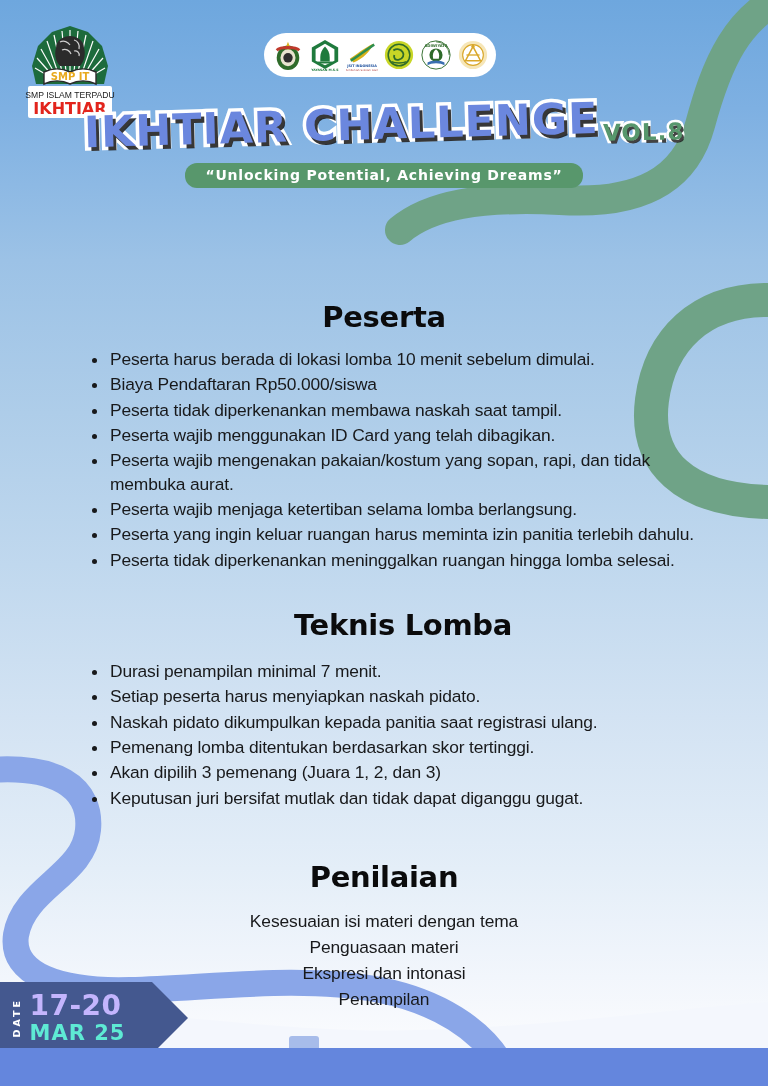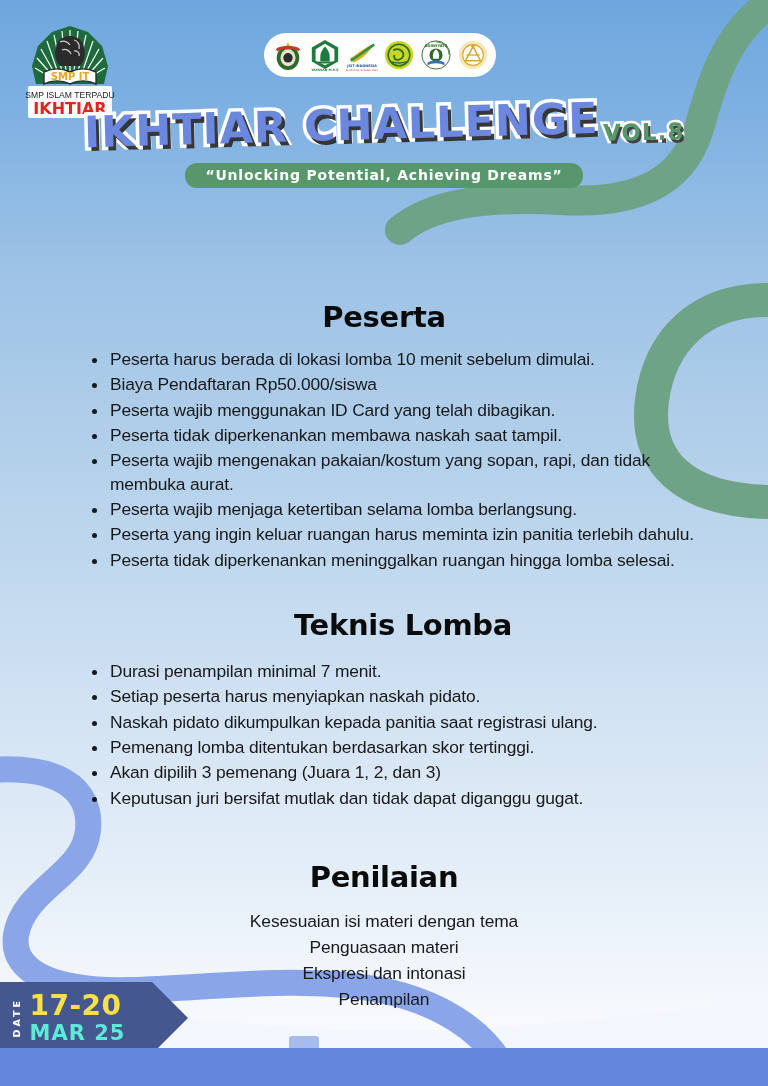--- a/index.html
+++ b/index.html
@@ -186,21 +186,21 @@
     transform:rotate(180deg);
     line-height:1;
     margin-right:8px;
   }
   .date-nums { line-height:1; }
   .date-nums .d1 {
     display:block;
     font-family:"DejaVu Sans", sans-serif;
     font-weight:bold;
     font-size:28px;
-    color:#fde047;
+    color:#c4b5fd;
     letter-spacing:0.5px;
   }
   .date-nums .d2 {
     display:block;
     font-family:"DejaVu Sans", sans-serif;
     font-weight:bold;
     font-size:21px;
     color:#5eead4;
     letter-spacing:1px;
     margin-top:3px;
@@ -319,22 +319,22 @@
   </div>
 
 
   <div class="content">
 
     <h2 class="sec-head peserta">Peserta</h2>
 
     <ul class="rules peserta-list">
       <li>Peserta harus berada di lokasi lomba 10 menit sebelum dimulai.</li>
       <li>Biaya Pendaftaran Rp50.000/siswa</li>
+      <li>Peserta tidak diperkenankan membawa naskah saat tampil.</li>
       <li>Peserta wajib menggunakan ID Card yang telah dibagikan.</li>
-      <li>Peserta tidak diperkenankan membawa naskah saat tampil.</li>
       <li>Peserta wajib mengenakan pakaian/kostum yang sopan, rapi, dan tidak membuka aurat.</li>
       <li>Peserta wajib menjaga ketertiban selama lomba berlangsung.</li>
       <li>Peserta yang ingin keluar ruangan harus meminta izin panitia terlebih dahulu.</li>
       <li>Peserta tidak diperkenankan meninggalkan ruangan hingga lomba selesai.</li>
     </ul>
 
     <h2 class="sec-head teknis">Teknis Lomba</h2>
 
     <ul class="rules teknis-list">
       <li>Durasi penampilan minimal 7 menit.</li>

